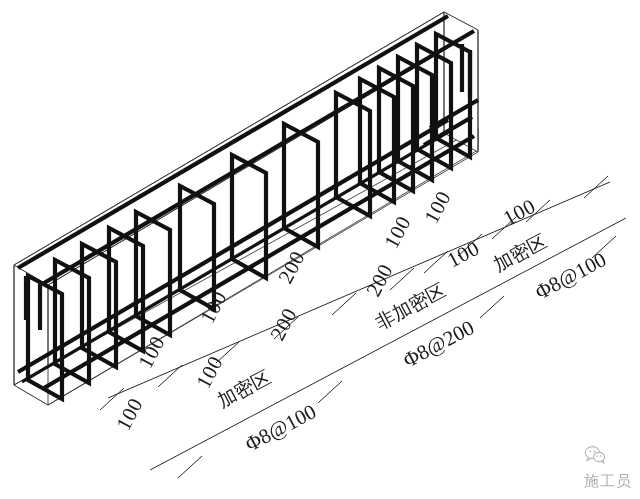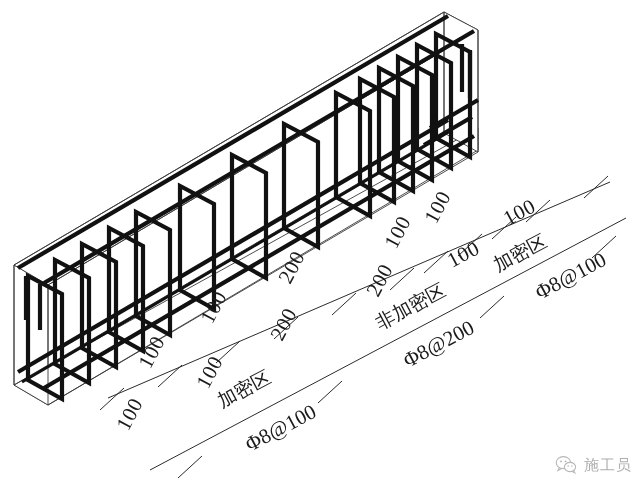--- a/index.html
+++ b/index.html
@@ -48,25 +48,25 @@
   text.spectext {
     font-family: "Liberation Serif", serif;
     font-size: 21px;
     fill: #1a1a1a;
   }
 
   
   #watermark {
     position: absolute;
     right: 8px;
-    bottom: 24px;
+    bottom: 8px;
     display: flex;
-    align-items: center;
     gap: 7px;
     opacity: 0.55;
+    flex-direction: column;
   }
   #watermark .wm-label {
     font-family: "DejaVu Sans", sans-serif;
     font-size: 15px;
     color: #6b6b6b;
     letter-spacing: 1px;
   }
   #watermark .wm-mark { display: block; }
 </style>
 </head>

